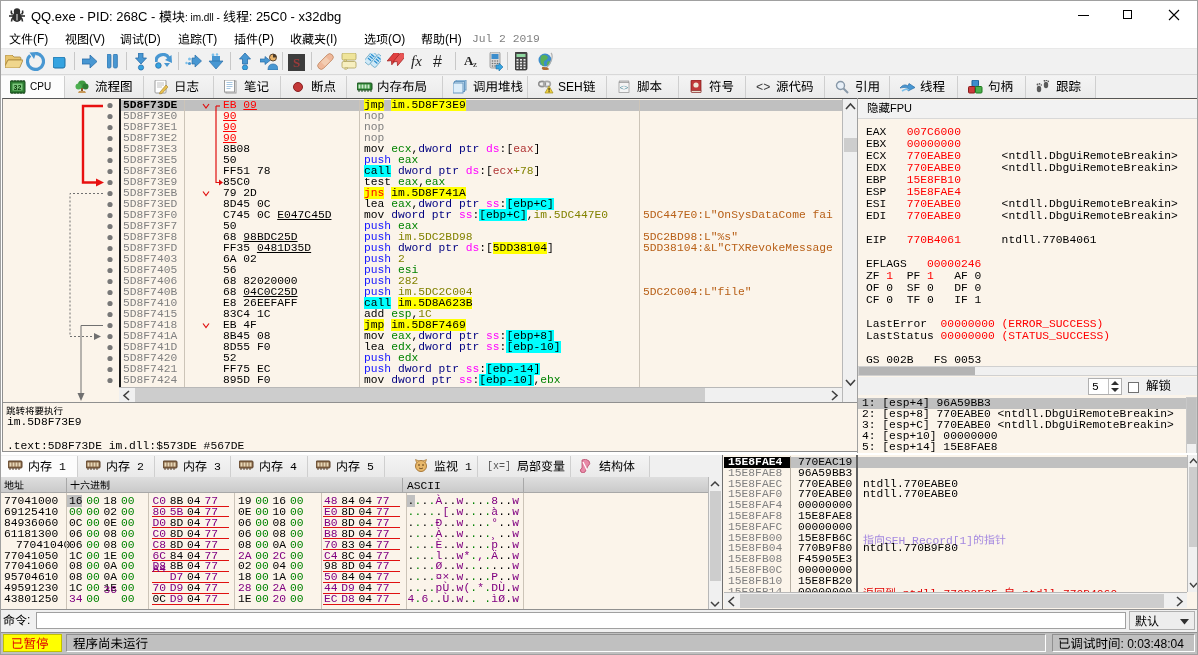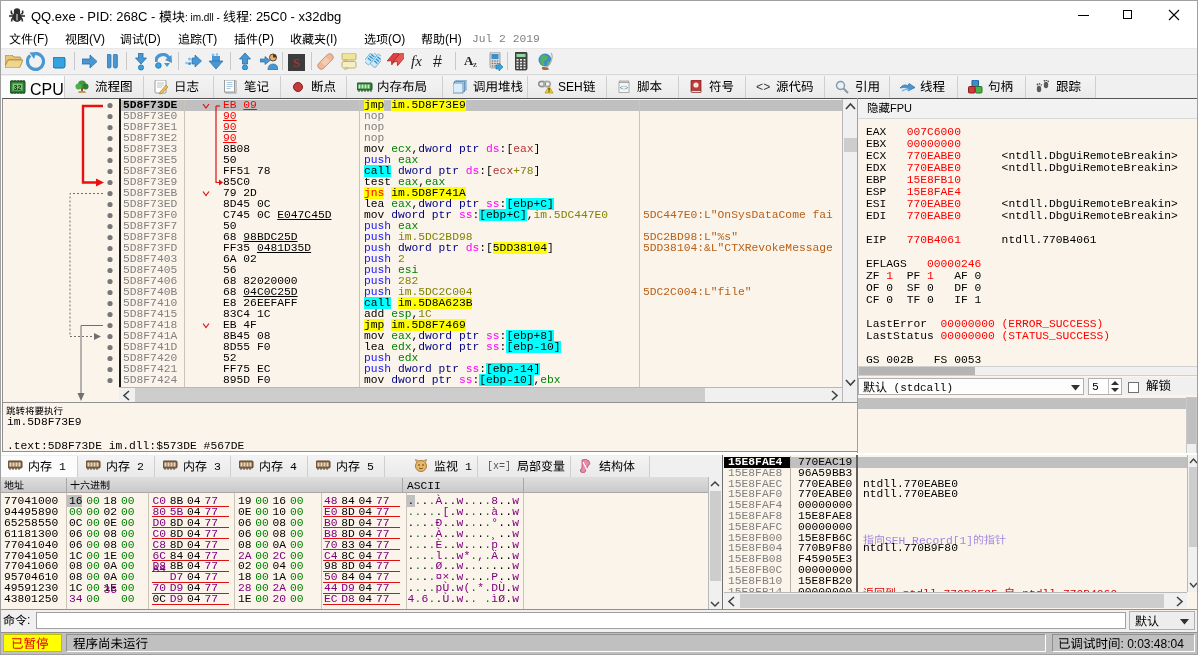--- a/index.html
+++ b/index.html
@@ -241,21 +241,21 @@
 <div style="position:absolute;left:0px;top:75px;width:1198px;height:25px;background:#f0f0f0;border-bottom:1px solid #c8c8c8;">
     <div style="position:absolute;left:0px;top:1px;width:65px;height:24px;background:#fcfcfc;border-right:1px solid #cfcfcf;border-bottom:1px solid #fcfcfc;"></div>
     <svg style="position:absolute;left:10px;top:5px" width="16" height="15" viewBox="0 0 16 15">
       <rect x="0" y="1" width="15" height="12" rx="1" fill="#2e7d32" stroke="#1b4d1e"></rect>
       <g stroke="#1b4d1e" stroke-width="1">
         <path d="M2 0 V2 M5 0 V2 M8 0 V2 M11 0 V2 M14 0 V2 M2 12 V14 M5 12 V14 M8 12 V14 M11 12 V14 M14 12 V14"></path>
       </g>
       <rect x="2.5" y="3.5" width="10" height="7" fill="#7ec87e"></rect>
       <text x="7.5" y="10" font-size="7" font-weight="bold" fill="#083808" text-anchor="middle" font-family="Liberation Sans">32</text>
     </svg>
-    <div style="position:absolute;left:30px;top:6px;font-size:16px;font-family:Liberation Sans;color:#000">CPU</div>
+    <div style="position:absolute;left:30px;top:6px;font-size:10px;font-family:Liberation Sans;color:#000">CPU</div>
     <div style="position:absolute;left:65px;top:1px;width:79px;height:24px;background:linear-gradient(#f4f4f4,#e9e9e9);border-right:1px solid #cfcfcf;"></div>
     <svg style="position:absolute;left:75px;top:5px" width="16" height="15" viewBox="0 0 16 15">
       <circle cx="7" cy="4.5" r="4" fill="#3f9b41"></circle>
       <circle cx="3.5" cy="6.5" r="3" fill="#4caf50"></circle>
       <circle cx="10.5" cy="6.5" r="3" fill="#2e7d32"></circle>
       <rect x="6" y="8" width="2" height="4" fill="#8a5a2a"></rect>
       <path d="M3 13 H11 L10 11 H4 Z" fill="#c89858"></path>
     </svg>
     <div style="position:absolute;left:95px;top:5px;white-space:nowrap;font-size:12px;line-height:15px"><svg class="cj" style="vertical-align:-1.6px" width="37.5" height="12.5" viewBox="0 -88 300.0 100">
         <g transform="scale(1,-1)" fill="#000">
@@ -517,51 +517,41 @@
     <div style="position:absolute;left:9px;top:3px;white-space:nowrap;font-size:11px;line-height:13px"><svg class="cj" style="vertical-align:-1.5px" width="23.0" height="11.5" viewBox="0 -88 200.0 100">
         <g transform="scale(1,-1)" fill="#000">
           <use href="#g9690" x="0.0"></use>
           <use href="#g85CF" x="100.0"></use>
         </g>
       </svg><span style="font-family:Liberation Sans">FPU</span></div>
     <div class="mono m12" style="position:absolute;left:8px;top:27px"><div style="height:12px">EAX   <span class="red">007C6000</span></div><div style="height:12px">EBX   <span class="red">00000000</span></div><div style="height:12px">ECX   <span class="red">770EABE0</span>      &lt;ntdll.DbgUiRemoteBreakin&gt;</div><div style="height:12px">EDX   <span class="red">770EABE0</span>      &lt;ntdll.DbgUiRemoteBreakin&gt;</div><div style="height:12px">EBP   <span class="red">15E8FB10</span></div><div style="height:12px">ESP   <span class="red">15E8FAE4</span></div><div style="height:12px">ESI   <span class="red">770EABE0</span>      &lt;ntdll.DbgUiRemoteBreakin&gt;</div><div style="height:12px">EDI   <span class="red">770EABE0</span>      &lt;ntdll.DbgUiRemoteBreakin&gt;</div><div style="height:12px"></div><div style="height:12px">EIP   <span class="red">770B4061</span>      ntdll.770B4061</div><div style="height:12px"></div><div style="height:12px">EFLAGS   <span class="red">00000246</span></div><div style="height:12px">ZF <span class="red">1</span>  PF <span class="red">1</span>   AF 0</div><div style="height:12px">OF 0  SF 0   DF 0</div><div style="height:12px">CF 0  TF 0   IF 1</div><div style="height:12px"></div><div style="height:12px">LastError  <span class="red">00000000 (ERROR_SUCCESS)</span></div><div style="height:12px">LastStatus <span class="red">00000000 (STATUS_SUCCESS)</span></div><div style="height:12px"></div><div style="height:12px">GS 002B   FS 0053</div></div>
     <div style="position:absolute;left:0;top:267px;width:340px;height:10px;background:#f0f0f0;border:1px solid #d0d0d0"></div>
     <div style="position:absolute;left:1px;top:268px;width:116px;height:8px;background:#b4b4b4"></div>
     <div style="position:absolute;left:0;top:278px;width:340px;height:18px;background:#f0f0f0"></div>
-    <div style="position:absolute;left:0;top:279px;width:226px;height:17px;background:#fdfdfd;border:1px solid #b0b0b0">
-      <div style="position:absolute;left:4px;top:1px;white-space:nowrap;font-size:11px;line-height:14px"><svg class="cj" style="vertical-align:-1.6px" width="24.0" height="12.0" viewBox="0 -88 200.0 100">
-          <g transform="scale(1,-1)" fill="#000">
-            <use href="#g9ED8" x="0.0"></use>
-            <use href="#g8BA4" x="100.0"></use>
-          </g>
-        </svg><span style="font-family:Liberation Mono"> (stdcall)</span></div>
-      <svg style="position:absolute;left:212px;top:6px" width="9" height="6">
-        <path d="M0 0 H9 L4.5 5.5 Z" fill="#303030"></path>
-      </svg>
-    </div>
     <div style="position:absolute;left:230px;top:279px;width:34px;height:17px;background:#fff;border:1px solid #b0b0b0">
       <div class="mono" style="position:absolute;left:3px;top:3px">5</div>
       <div style="position:absolute;left:19px;top:0;width:13px;height:15px;border-left:1px solid #c0c0c0">
         <svg style="position:absolute;left:2px;top:1px" width="9" height="6">
           <path d="M0 5 H8 L4 1 Z" fill="#303030"></path>
         </svg>
         <svg style="position:absolute;left:2px;top:8px" width="9" height="6">
           <path d="M0 1 H8 L4 5 Z" fill="#303030"></path>
         </svg>
       </div>
     </div>
     <div style="position:absolute;left:270px;top:283px;width:11px;height:11px;background:#fff;border:1px solid #707070"></div>
     <div style="position:absolute;left:288px;top:280px;white-space:nowrap;font-size:12px;line-height:15px"><svg class="cj" style="vertical-align:-1.6px" width="25.0" height="12.5" viewBox="0 -88 200.0 100">
         <g transform="scale(1,-1)" fill="#000">
           <use href="#g89E3" x="0.0"></use>
           <use href="#g9501" x="100.0"></use>
         </g>
       </svg></div>
     <div style="position:absolute;left:0;top:298px;width:340px;height:57px;background:#fbf4ea"></div>
     <div style="position:absolute;left:0;top:299px;width:328px;height:11px;background:#c0c0c0"></div>
+    <div class="mono" style="position:absolute;left:4px;top:299px;width:324px;overflow:hidden"><div>1: [esp+4] 96A59BB3</div><div>2: [esp+8] 770EABE0 &lt;ntdll.DbgUiRemoteBreakin&gt;</div><div>3: [esp+C] 770EABE0 &lt;ntdll.DbgUiRemoteBreakin&gt;</div><div>4: [esp+10] 00000000</div><div>5: [esp+14] 15E8FAE8</div></div>
     <div style="position:absolute;left:328px;top:298px;width:11px;height:57px;background:#f0f0f0;border:1px solid #c8c8c8"></div>
     <div style="position:absolute;left:329px;top:299px;width:9px;height:46px;background:#c0c0c0"></div>
   </div>
 <div style="position:absolute;left:857px;top:98px;width:1px;height:355px;background:#a0a0a0"></div>
 <div style="position:absolute;left:2px;top:403px;width:855px;height:49px;border-left:1px solid #909090;border-bottom:1px solid #909090;overflow:hidden;">
     <div style="position:absolute;left:0;top:0;width:855px;height:49px;background:#fbf4ea"></div>
     <div style="position:absolute;left:3px;top:3px;font-size:9px;line-height:10px"><svg class="cj" style="vertical-align:-1.2px" width="57.0" height="9.5" viewBox="0 -88 600.0 100">
         <g transform="scale(1,-1)" fill="#000">
           <use href="#g8DF3" x="0.0"></use>
           <use href="#g8F6C" x="100.0"></use>
@@ -745,41 +735,41 @@
     <div class="mono " style="position:absolute;left:238.0px;top:41.0px">19</div>
     <div class="mono grn" style="position:absolute;left:255.3px;top:41.0px">00</div>
     <div class="mono " style="position:absolute;left:272.6px;top:41.0px">16</div>
     <div class="mono grn" style="position:absolute;left:289.9px;top:41.0px">00</div>
     <div class="mono pp" style="position:absolute;left:324.0px;top:41.0px">48</div>
     <div class="mono " style="position:absolute;left:341.3px;top:41.0px">84</div>
     <div class="mono " style="position:absolute;left:358.6px;top:41.0px">04</div>
     <div class="mono pp" style="position:absolute;left:375.9px;top:41.0px">77</div>
     <div style="position:absolute;left:323.0px;top:51px;width:77px;height:1px;background:#e01010"></div>
     <div class="mono" style="position:absolute;left:407.5px;top:41.0px;letter-spacing:0.2px"><span class="">.</span><span class="grn">.</span><span class="">.</span><span class="grn">.</span><span class="pp">À</span><span class="">.</span><span class="">.</span><span class="pp">w</span><span class="">.</span><span class="grn">.</span><span class="">.</span><span class="grn">.</span><span class="pp">8</span><span class="">.</span><span class="">.</span><span class="pp">w</span></div>
-    <div class="mono" style="position:absolute;left:4px;top:51.9px">94495890</div>
+    <div class="mono" style="position:absolute;left:4px;top:51.9px">69125410</div>
     <div class="mono grn" style="position:absolute;left:69.0px;top:51.9px">00</div>
     <div class="mono grn" style="position:absolute;left:86.3px;top:51.9px">00</div>
     <div class="mono " style="position:absolute;left:103.6px;top:51.9px">02</div>
     <div class="mono grn" style="position:absolute;left:120.9px;top:51.9px">00</div>
     <div class="mono pp" style="position:absolute;left:152.5px;top:51.9px">80</div>
     <div class="mono pp" style="position:absolute;left:169.8px;top:51.9px">5B</div>
     <div class="mono " style="position:absolute;left:187.1px;top:51.9px">04</div>
     <div class="mono pp" style="position:absolute;left:204.4px;top:51.9px">77</div>
     <div style="position:absolute;left:151.5px;top:61px;width:77px;height:1px;background:#e01010"></div>
     <div class="mono " style="position:absolute;left:238.0px;top:51.9px">0E</div>
     <div class="mono grn" style="position:absolute;left:255.3px;top:51.9px">00</div>
     <div class="mono " style="position:absolute;left:272.6px;top:51.9px">10</div>
     <div class="mono grn" style="position:absolute;left:289.9px;top:51.9px">00</div>
     <div class="mono pp" style="position:absolute;left:324.0px;top:51.9px">E0</div>
     <div class="mono " style="position:absolute;left:341.3px;top:51.9px">8D</div>
     <div class="mono " style="position:absolute;left:358.6px;top:51.9px">04</div>
     <div class="mono pp" style="position:absolute;left:375.9px;top:51.9px">77</div>
     <div style="position:absolute;left:323.0px;top:61px;width:77px;height:1px;background:#e01010"></div>
     <div class="mono" style="position:absolute;left:407.5px;top:51.9px;letter-spacing:0.2px"><span class="grn">.</span><span class="grn">.</span><span class="">.</span><span class="grn">.</span><span class="">.</span><span class="pp">[</span><span class="">.</span><span class="pp">w</span><span class="">.</span><span class="grn">.</span><span class="">.</span><span class="grn">.</span><span class="pp">à</span><span class="">.</span><span class="">.</span><span class="pp">w</span></div>
-    <div class="mono" style="position:absolute;left:4px;top:62.8px">65258550</div>
+    <div class="mono" style="position:absolute;left:4px;top:62.8px">84936060</div>
     <div class="mono " style="position:absolute;left:69.0px;top:62.8px">0C</div>
     <div class="mono grn" style="position:absolute;left:86.3px;top:62.8px">00</div>
     <div class="mono " style="position:absolute;left:103.6px;top:62.8px">0E</div>
     <div class="mono grn" style="position:absolute;left:120.9px;top:62.8px">00</div>
     <div class="mono pp" style="position:absolute;left:152.5px;top:62.8px">D0</div>
     <div class="mono " style="position:absolute;left:169.8px;top:62.8px">8D</div>
     <div class="mono " style="position:absolute;left:187.1px;top:62.8px">04</div>
     <div class="mono pp" style="position:absolute;left:204.4px;top:62.8px">77</div>
     <div style="position:absolute;left:151.5px;top:72px;width:77px;height:1px;background:#e01010"></div>
     <div class="mono " style="position:absolute;left:238.0px;top:62.8px">06</div>
@@ -805,21 +795,21 @@
     <div class="mono " style="position:absolute;left:238.0px;top:73.7px">06</div>
     <div class="mono grn" style="position:absolute;left:255.3px;top:73.7px">00</div>
     <div class="mono " style="position:absolute;left:272.6px;top:73.7px">08</div>
     <div class="mono grn" style="position:absolute;left:289.9px;top:73.7px">00</div>
     <div class="mono pp" style="position:absolute;left:324.0px;top:73.7px">B8</div>
     <div class="mono " style="position:absolute;left:341.3px;top:73.7px">8D</div>
     <div class="mono " style="position:absolute;left:358.6px;top:73.7px">04</div>
     <div class="mono pp" style="position:absolute;left:375.9px;top:73.7px">77</div>
     <div style="position:absolute;left:323.0px;top:83px;width:77px;height:1px;background:#e01010"></div>
     <div class="mono" style="position:absolute;left:407.5px;top:73.7px;letter-spacing:0.2px"><span class="">.</span><span class="grn">.</span><span class="">.</span><span class="grn">.</span><span class="pp">À</span><span class="">.</span><span class="">.</span><span class="pp">w</span><span class="">.</span><span class="grn">.</span><span class="">.</span><span class="grn">.</span><span class="pp">¸</span><span class="">.</span><span class="">.</span><span class="pp">w</span></div>
-    <div class="mono" style="position:absolute;left:4px;top:84.6px">77041040</div>
+    <div class="mono" style="position:absolute;left:16px;top:84.6px">77041040</div>
     <div class="mono " style="position:absolute;left:69.0px;top:84.6px">06</div>
     <div class="mono grn" style="position:absolute;left:86.3px;top:84.6px">00</div>
     <div class="mono " style="position:absolute;left:103.6px;top:84.6px">08</div>
     <div class="mono grn" style="position:absolute;left:120.9px;top:84.6px">00</div>
     <div class="mono pp" style="position:absolute;left:152.5px;top:84.6px">C8</div>
     <div class="mono " style="position:absolute;left:169.8px;top:84.6px">8D</div>
     <div class="mono " style="position:absolute;left:187.1px;top:84.6px">04</div>
     <div class="mono pp" style="position:absolute;left:204.4px;top:84.6px">77</div>
     <div style="position:absolute;left:151.5px;top:94px;width:77px;height:1px;background:#e01010"></div>
     <div class="mono " style="position:absolute;left:238.0px;top:84.6px">08</div>

